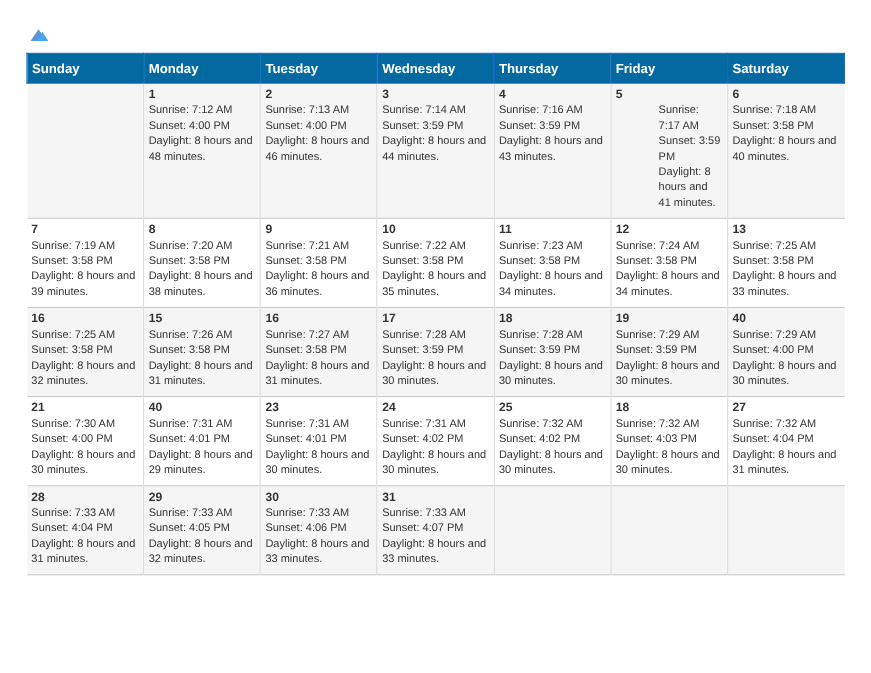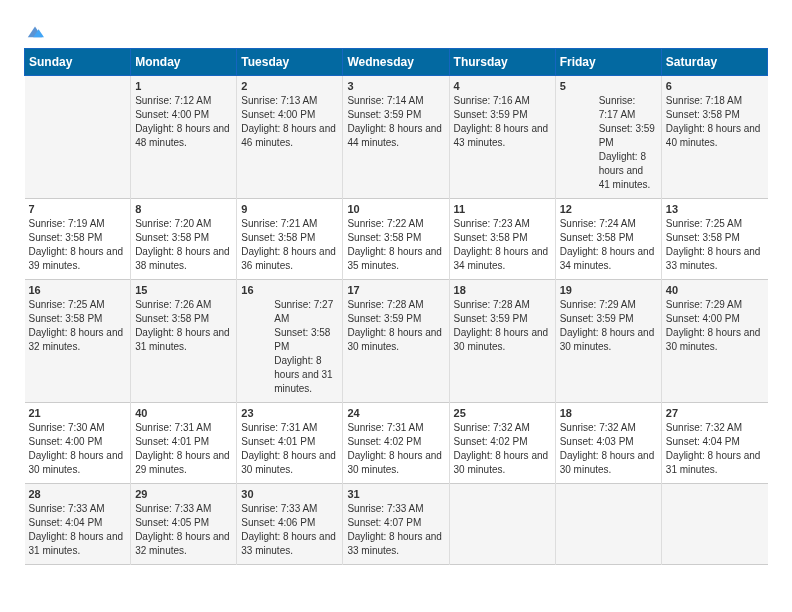--- a/index.html
+++ b/index.html
@@ -221,21 +221,21 @@
 Daylight: 8 hours and 32 minutes.</div>
         </td>
         <td>
           <span class="day-number">15</span>
           <div class="day-info" style="white-space: pre-line;">Sunrise: 7:26 AM
 Sunset: 3:58 PM
 Daylight: 8 hours and 31 minutes.</div>
         </td>
         <td>
           <span class="day-number">16</span>
-          <div class="day-info" style="white-space: pre-line; margin-left: 33px;">Sunrise: 7:27 AM
+          <div class="day-info" style="white-space: pre-line;">Sunrise: 7:27 AM
 Sunset: 3:58 PM
 Daylight: 8 hours and 31 minutes.</div>
         </td>
         <td>
           <span class="day-number">17</span>
           <div class="day-info" style="white-space: pre-line;">Sunrise: 7:28 AM
 Sunset: 3:59 PM
 Daylight: 8 hours and 30 minutes.</div>
         </td>
         <td>

